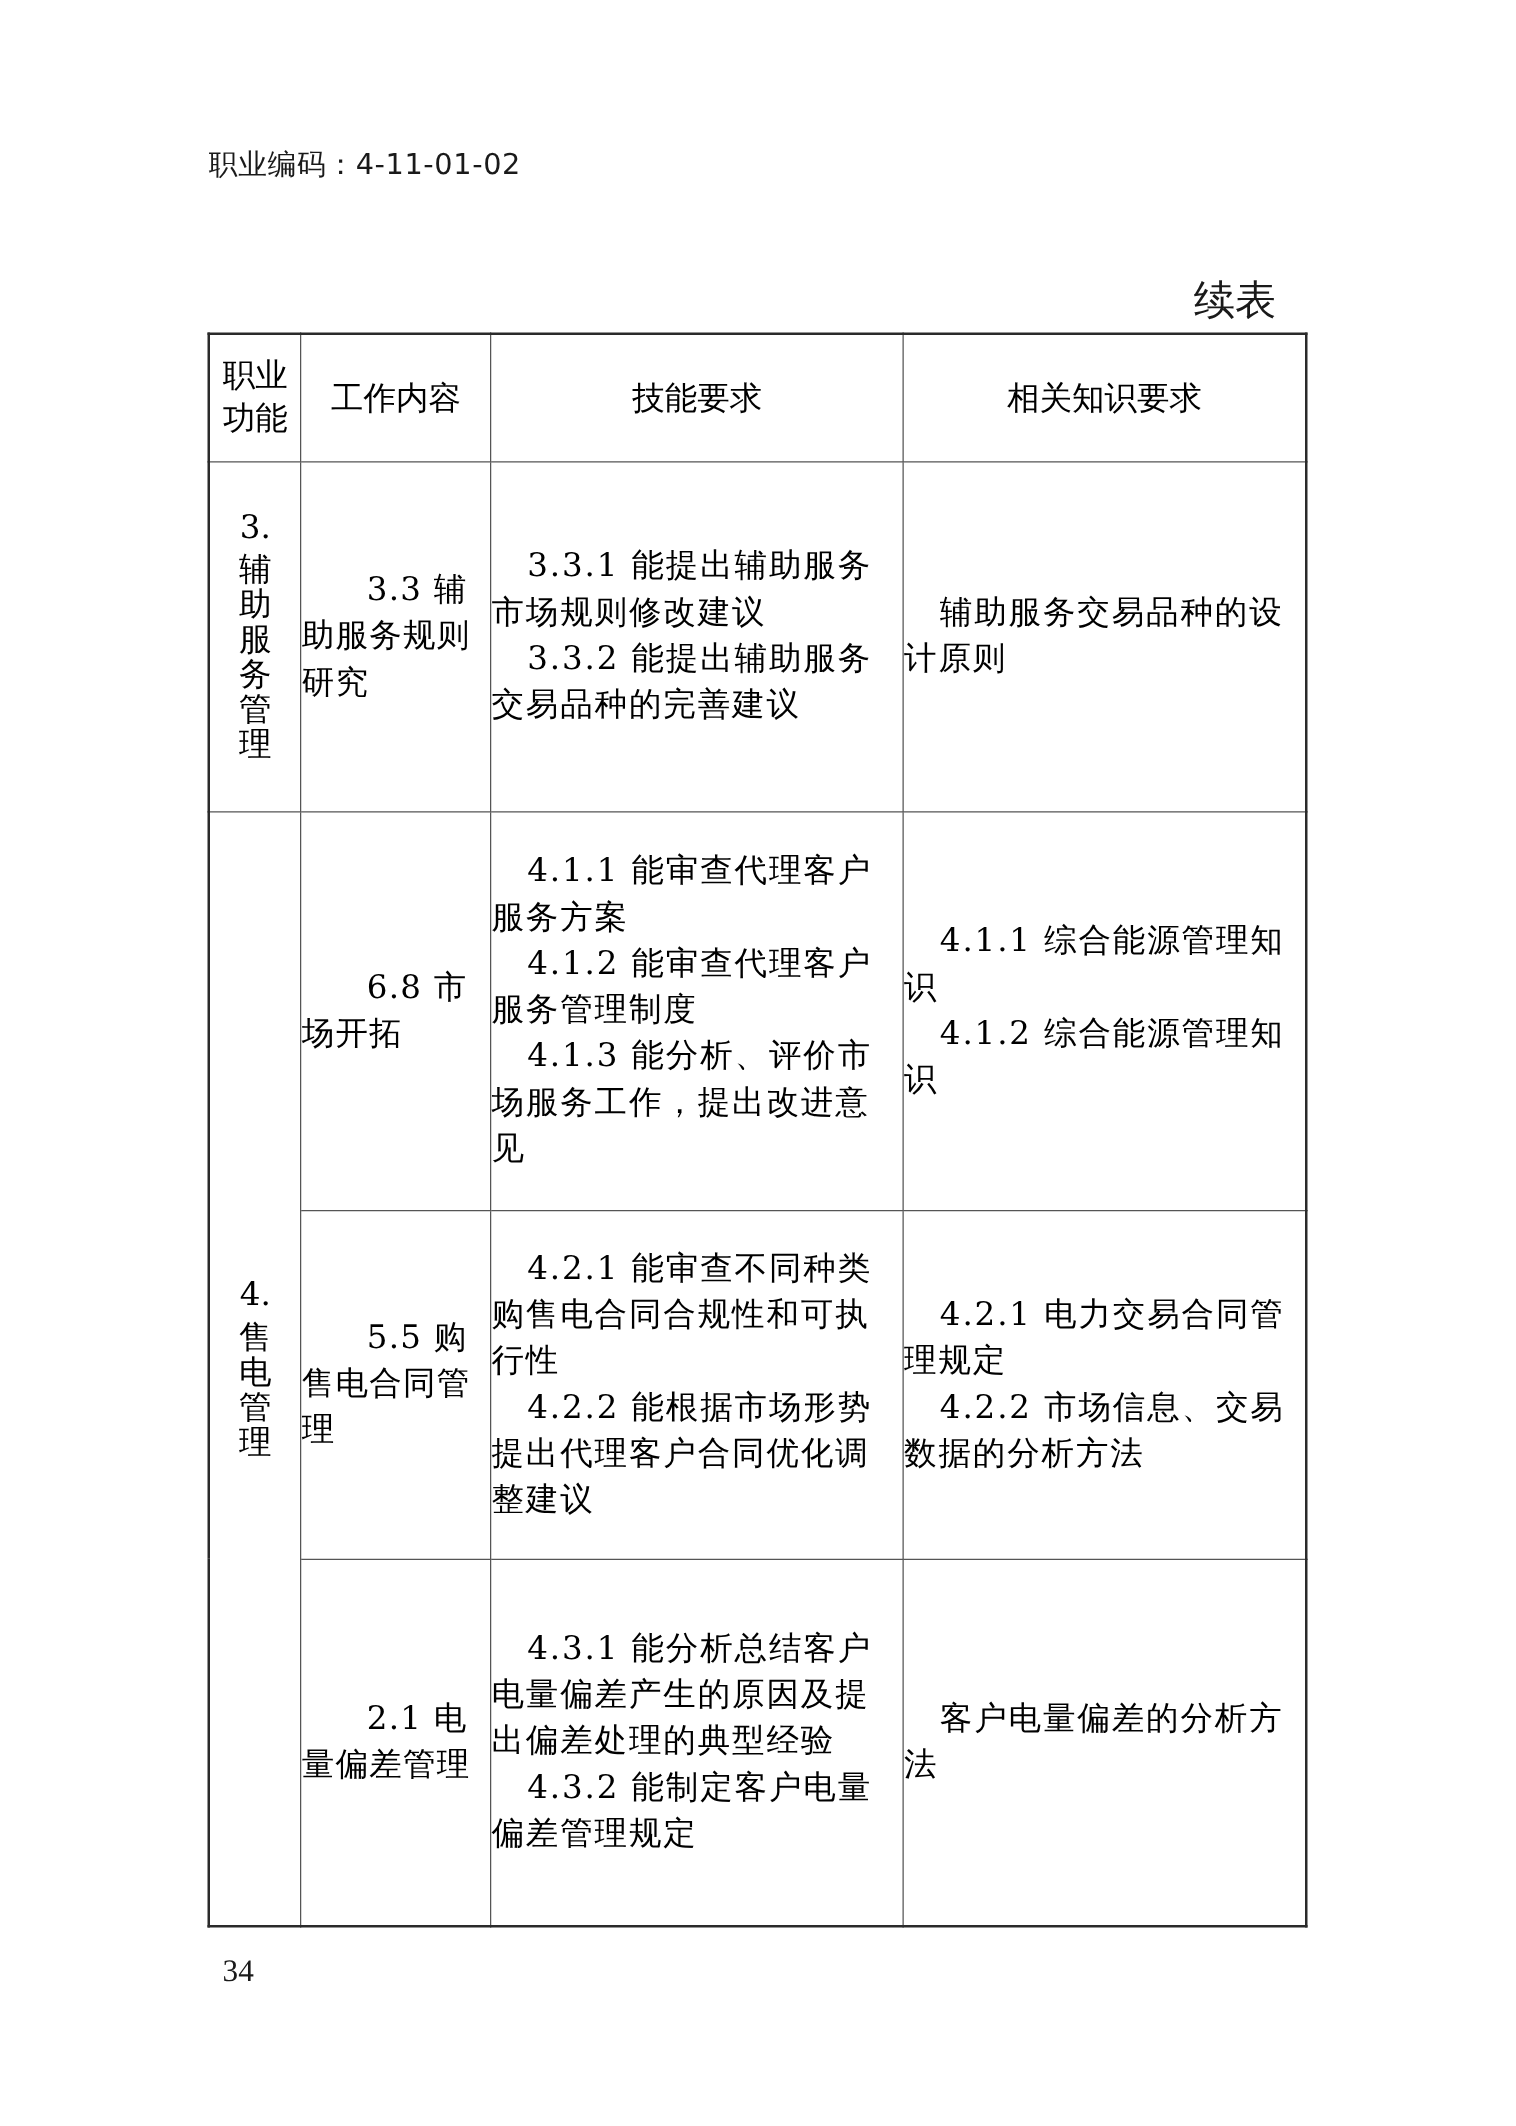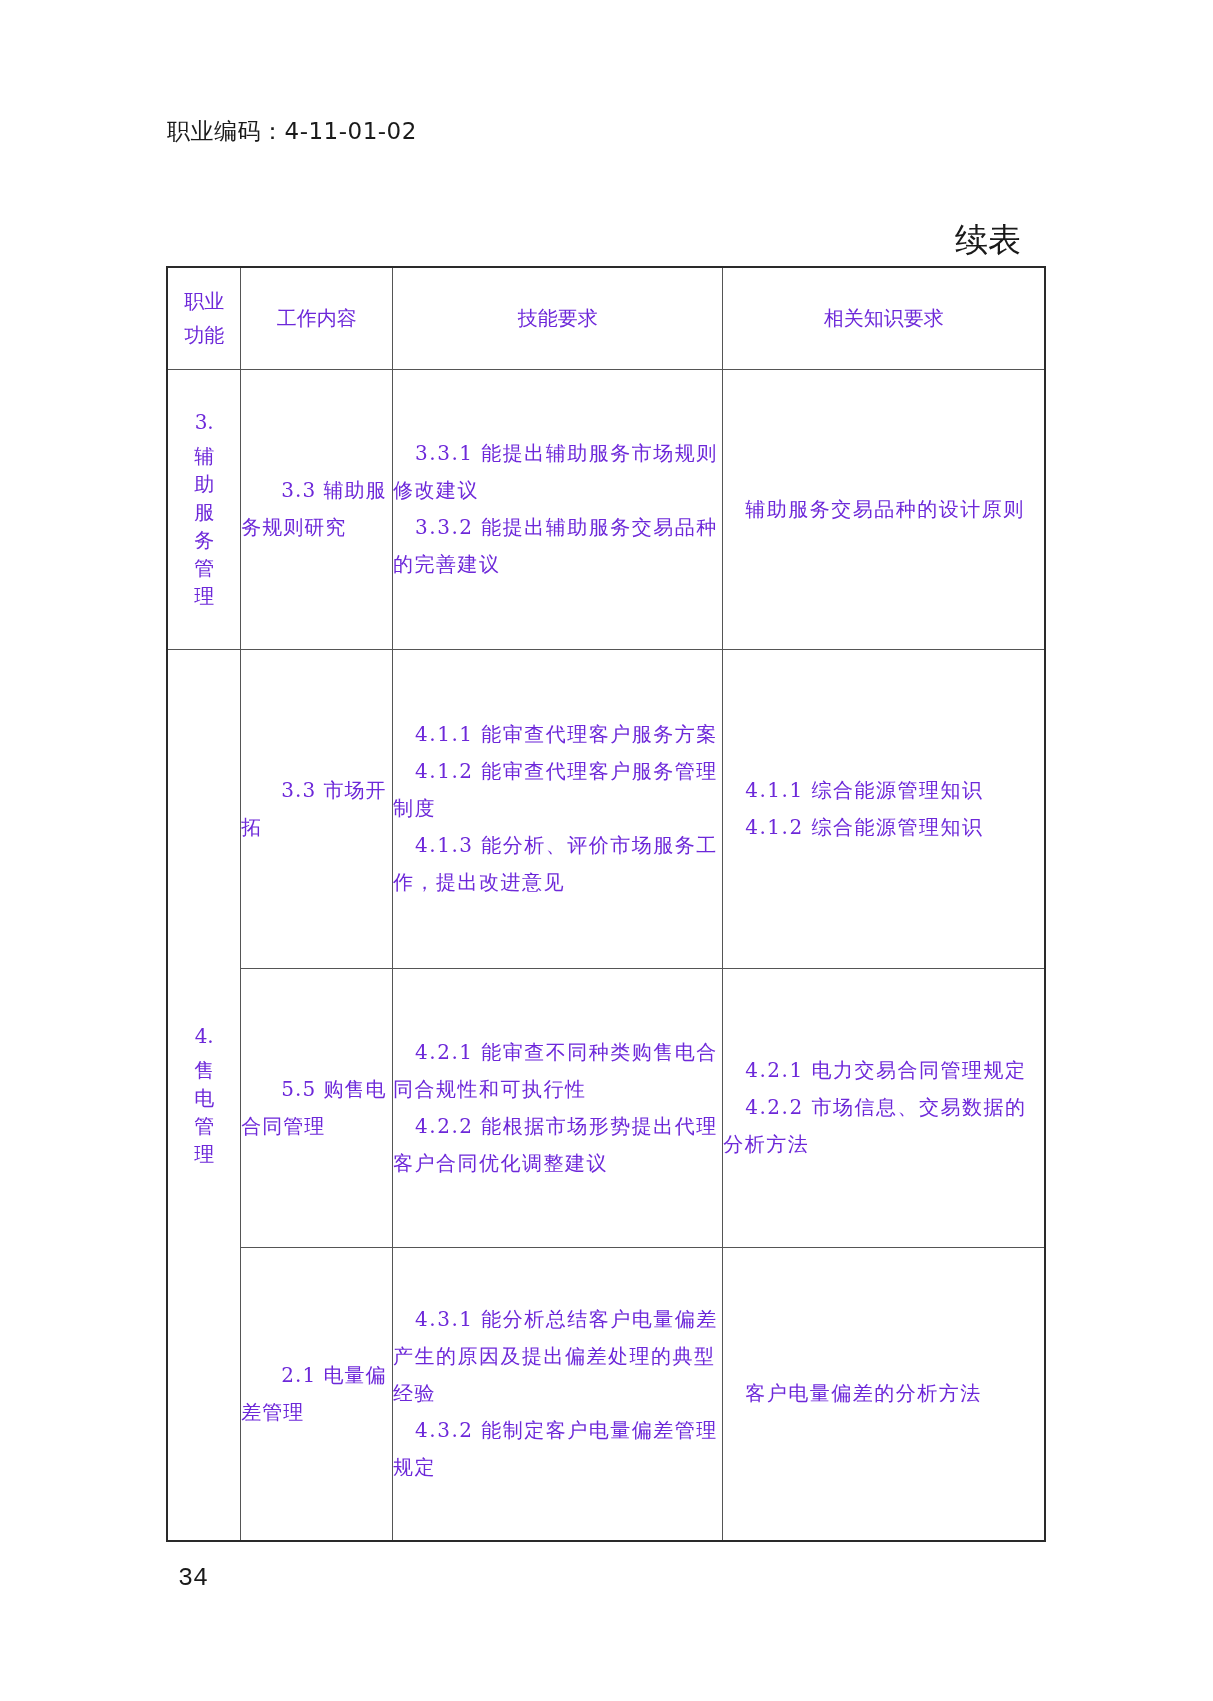--- a/index.html
+++ b/index.html
@@ -11,41 +11,41 @@
   }
   .xubiao {
     position: absolute; left: 955px; top: 218px;
     font-family: "DejaVu Serif", "Liberation Serif", serif;
     font-size: 33px; color: #1a1a1a;
   }
   table.main {
     position: absolute; left: 166px; top: 266px;
     width: 880px; border-collapse: collapse;
     font-family: "DejaVu Serif", "Liberation Serif", serif;
-    font-size: 20px; color: #6d28d9;
+    font-size: 26px; color: #000000;
     border: 2.5px solid #2a2a2a;
   }
   table.main td, table.main th {
     border: 1.2px solid #555; vertical-align: middle; padding: 0; font-weight: normal;
   }
   col.c1 { width: 74px; } col.c2 { width: 152px; } col.c3 { width: 331px; } col.c4 { width: 323px; }
   tr.head { height: 102px; }
   tr.r1 { height: 280px; } tr.r2 { height: 319px; } tr.r3 { height: 279px; } tr.r4 { height: 294px; }
   th { text-align: center; }
   .hfunc { line-height: 34px; padding: 0 6px; }
   .func { text-align: center; line-height: 28px; }
   .func .num { display: block; margin-bottom: 6px; }
   .func .v { display: block; width: 1em; margin: 0 auto; line-height: 28px; word-break: break-all; }
   .work { padding: 0 10px 0 14px; line-height: 37px; text-indent: 2em; letter-spacing: 1px; }
   .skill { padding: 0 10px 0 12px; line-height: 37px; letter-spacing: 1.5px; }
   .skill p, .know p { margin: 0; text-indent: 1.1em; }
   .know { padding: 0 10px 0 12px; line-height: 37px; letter-spacing: 1.5px; margin-left: 20px; }
   .pageno {
     position: absolute; left: 178px; top: 1564px;
-    font-family: Liberation Mono, monospace; font-size: 25px; color: #1a1a1a;
+    font-family: Liberation Serif, serif; font-size: 25px; color: #1a1a1a;
   }
 </style>
 </head>
 <body>
 
 <div class="code">职业编码：4-11-01-02</div>
 <div class="xubiao">续表</div>
 
 <table class="main">
   <colgroup>
@@ -80,21 +80,21 @@
     <td class="know">
       <p>辅助服务交易品种的设计原则</p>
     </td>
   </tr>
 
   <tr class="r2">
     <td class="func" rowspan="3">
       <span class="num">4.</span>
       <span class="v">售电管理</span>
     </td>
-    <td class="work">3.3 市场开拓</td>
+    <td class="work">6.8 市场开拓</td>
     <td class="skill">
       <p>4.1.1 能审查代理客户服务方案</p>
       <p>4.1.2 能审查代理客户服务管理制度</p>
       <p>4.1.3 能分析、评价市场服务工作，提出改进意见</p>
     </td>
     <td class="know">
       <p>4.1.1 综合能源管理知识</p>
       <p>4.1.2 综合能源管理知识</p>
     </td>
   </tr>

